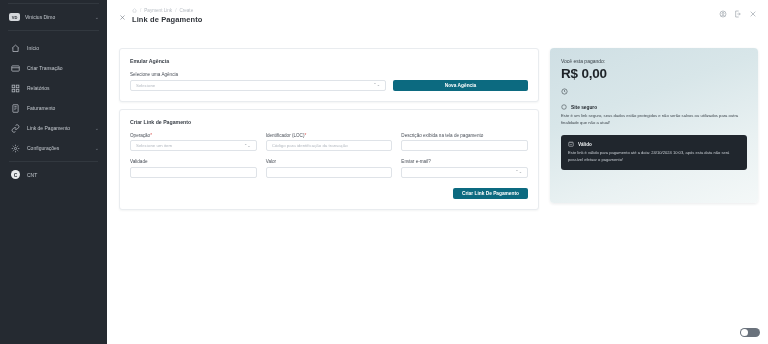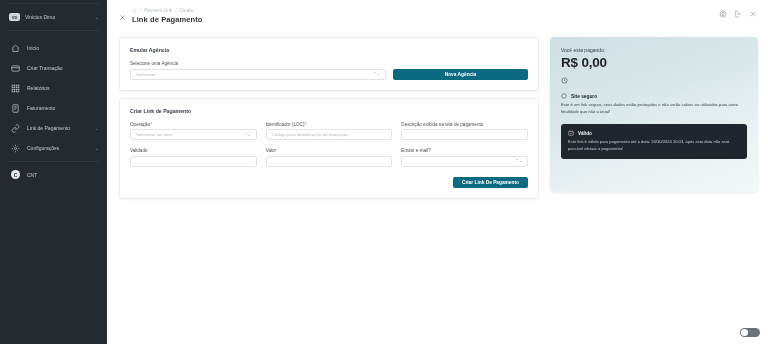--- a/index.html
+++ b/index.html
@@ -93,21 +93,21 @@
   .breadcrumb {
     font-size: 4.6px; color: #b6bcc3; display: flex; align-items: center; gap: 3px;
     white-space: nowrap;
   }
   .breadcrumb .bc-home { width: 5px; height: 5px; color: #b6bcc3; }
   .breadcrumb .bc-home svg { width: 5px; height: 5px; display:block; }
   .breadcrumb .bc-sep { color: #cdd2d7; }
   .page-title { font-size: 7.5px; font-weight: 700; color: #30343a; letter-spacing: 0.1px; }
 
   
-  .content { display: flex; gap: 11px; margin-top: 13px; align-items: flex-start; }
+  .content { display: flex; gap: 11px; margin-top: 24px; align-items: flex-start; }
   .left-col { width: 420px; flex: 0 0 420px; }
   .right-col { width: 208px; flex: 0 0 208px; }
 
   .card {
     background: #fff; border: 1px solid #e9ecef; border-radius: 3px;
     box-shadow: 0 1px 2px rgba(22,30,40,0.05);
     padding: 9px 10px 10px 10px;
   }
   .card + .card { margin-top: 7px; }
   .card-title { font-size: 5.2px; font-weight: 700; color: #3b4149; margin-bottom: 8px; }

